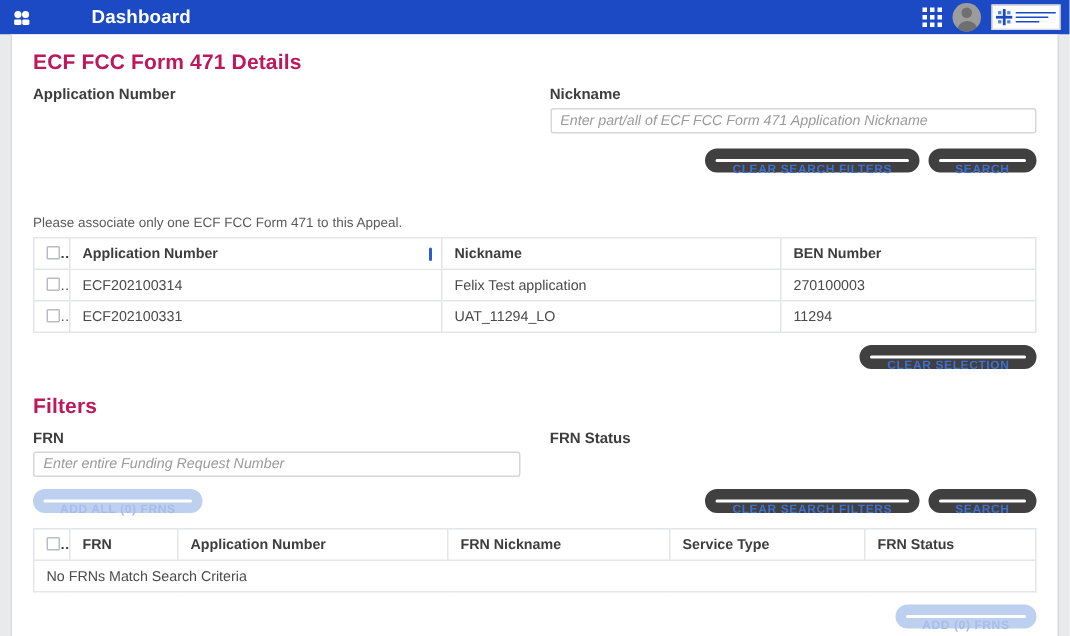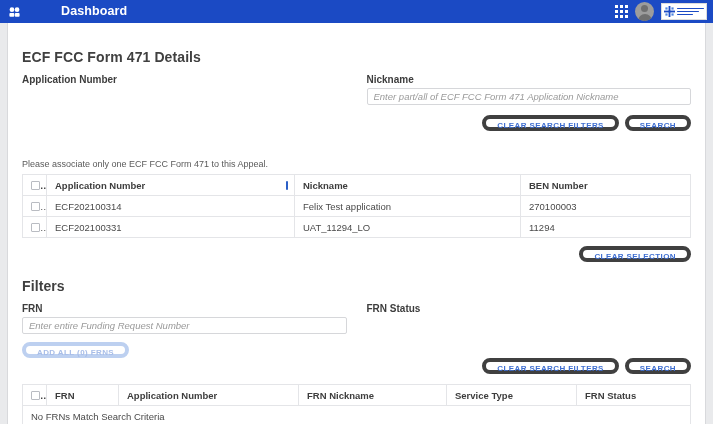--- a/index.html
+++ b/index.html
@@ -134,24 +134,24 @@
     border-left: 1px solid #d8d9dc;
     border-right: 1px solid #d8d9dc;
     box-sizing: border-box;
     overflow: hidden;
   }
   .inner {
     padding: 10px 14px 0 14px;
   }
 
   h2.section-title {
-    margin: 16px 0 9px 0;
+    margin: 0 0 9px 0;
     font-size: 14px;
     font-weight: bold;
-    color: #404040;
+    color: #be185d;
     letter-spacing: .1px;
   }
   h2.section-title.filters-title {
     margin-top: 0;
   }
 
   .field-row {
     display: flex;
     gap: 20px;
   }
@@ -209,21 +209,21 @@
     border-top: 4px solid #555a63;
   }
 
   
   .btn-row {
     display: flex;
     justify-content: flex-end;
     gap: 6px;
   }
   .btn {
-    border: 4px solid #404040;
+    border: 7px solid #404040;
     border-radius: 10px;
     background: #ffffff;
     color: #3f6fd1;
     font-family: "Liberation Sans", sans-serif;
     font-size: 8px;
     font-weight: bold;
     letter-spacing: .4px;
     padding: 0 11px;
     height: 16px;
     line-height: 14px;
@@ -458,21 +458,21 @@
           <label class="field-label">FRN</label>
           <input class="text-input" type="text" placeholder="Enter entire Funding Request Number" style="">
         </div>
         <div class="field">
           <label class="field-label">FRN Status</label>
         </div>
       </div>
 
       <div class="spacer-8"></div>
 
-      <div style="display:flex; align-items:flex-start;flex-direction:column;">
+      <div style="display:flex; align-items:flex-start;">
         <button class="btn disabled">ADD ALL (0) FRNS</button>
         <span style="margin-left:auto; display:flex; gap:6px;">
           <button class="btn">CLEAR SEARCH FILTERS</button>
           <button class="btn">SEARCH</button>
         </span>
       </div>
 
       <div class="spacer-10"></div>
 
       <table class="grid">

